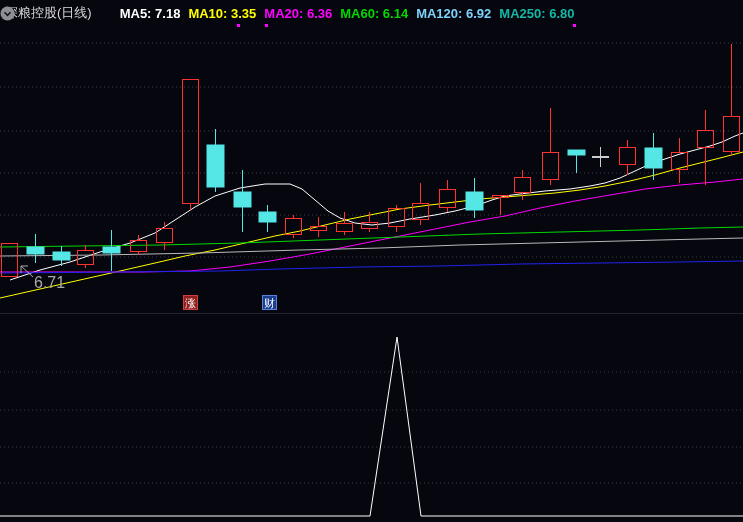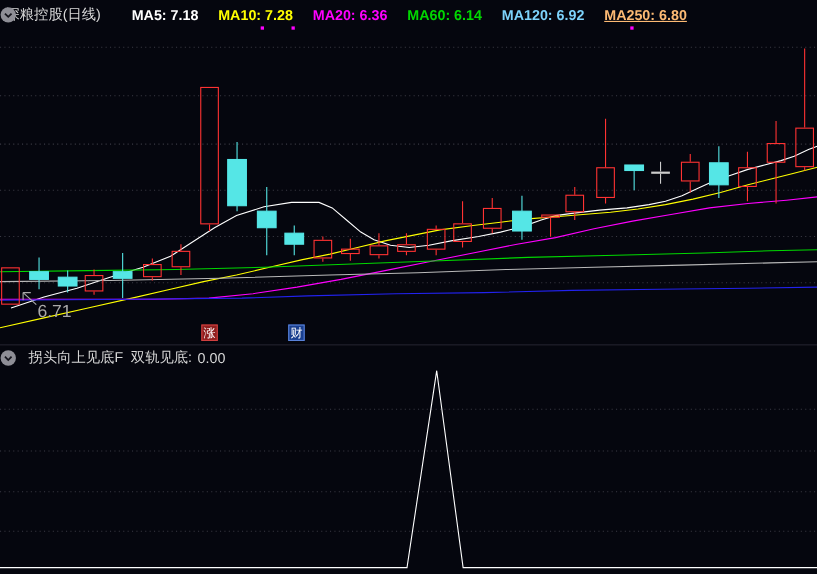--- a/index.html
+++ b/index.html
@@ -12,21 +12,21 @@
   #main-svg{top:0;}
   #sub-svg{top:335px;}
   .top-bar{
     position:absolute;top:0;left:0;right:0;height:26px;
     display:flex;align-items:center;padding-left:5px;
     font-size:13px;white-space:nowrap;
   }
   .title{color:#d9d9d9;margin-right:6px;}
   .circle-icon{width:15px;height:15px;display:inline-block;flex:0 0 auto;}
   .ma-legend{display:flex;align-items:center;margin-left:7px;}
-  .ma-item{font-weight:bold;margin-right:18px;letter-spacing:0;}
+  .ma-item{font-weight:bold;margin-right:8px;letter-spacing:0;}
   .marker{
     position:absolute;width:15px;height:15px;box-sizing:border-box;
     font-size:11px;line-height:14px;text-align:center;color:#fff;
     border:1px solid transparent;
   }
   .divider{position:absolute;top:313px;left:0;right:0;height:1px;background:#23232e;}
   .sub-header{
     position:absolute;top:315px;left:0;right:0;height:20px;
     display:flex;align-items:center;padding-left:5px;
     font-size:13px;color:#d6d6d6;white-space:nowrap;
@@ -147,44 +147,33 @@
   <div class="top-bar">
     <span class="title">深粮控股(日线)</span>
     <span class="circle-icon">
       <svg width="15" height="15" viewBox="0 0 15 15">
         <circle cx="7.5" cy="7.5" r="7" fill="#8e8e96"></circle>
         <path d="M4.5 6.3 L7.5 9.3 L10.5 6.3" fill="none" stroke="#14141c" stroke-width="1.6"></path>
       </svg>
     </span>
     <div class="ma-legend">
         <span class="ma-item" style="color: rgb(255, 255, 255);">MA5: 7.18</span>
-        <span class="ma-item" style="color: rgb(255, 255, 0);">MA10: 7.28</span>
+        <span class="ma-item" style="color: rgb(255, 255, 0);">MA10: 3.35</span>
         <span class="ma-item" style="color: rgb(255, 0, 255);">MA20: 6.36</span>
         <span class="ma-item" style="color: rgb(0, 216, 0);">MA60: 6.14</span>
         <span class="ma-item" style="color: #7dd3fc;">MA120: 6.92</span>
-        <span class="ma-item" style="color: #fdba74; text-decoration: underline;">MA250: 6.80</span>
+        <span class="ma-item" style="color: #14b8a6;">MA250: 6.80</span>
       </div>
   </div>
 
   <div class="marker" style="left: 183px; top: 295px; background: rgb(143, 31, 31); border-color: rgb(208, 64, 64);">涨</div>
   <div class="marker" style="left: 262px; top: 295px; background: rgb(26, 63, 143); border-color: rgb(90, 130, 216);">财</div>
 
   <div class="divider"></div>
 
-  <div class="sub-header">
-    <span class="circle-icon">
-      <svg width="15" height="15" viewBox="0 0 15 15">
-        <circle cx="7.5" cy="7.5" r="7" fill="#8e8e96"></circle>
-        <path d="M4.5 6.3 L7.5 9.3 L10.5 6.3" fill="none" stroke="#14141c" stroke-width="1.6"></path>
-      </svg>
-    </span>
-    <span class="ind-name">拐头向上见底F</span>
-    <span class="ind-val-label">双轨见底:</span>
-    <span class="ind-val">0.00</span>
-  </div>
 
   <svg id="sub-svg" width="743" height="187">
       <line x1="0" y1="37" x2="743" y2="37" stroke="#3a3a44" stroke-width="1" stroke-dasharray="1 3"></line>
       <line x1="0" y1="75" x2="743" y2="75" stroke="#3a3a44" stroke-width="1" stroke-dasharray="1 3"></line>
       <line x1="0" y1="112" x2="743" y2="112" stroke="#3a3a44" stroke-width="1" stroke-dasharray="1 3"></line>
       <line x1="0" y1="148" x2="743" y2="148" stroke="#3a3a44" stroke-width="1" stroke-dasharray="1 3"></line>
       <polyline points="0,181 370,181 397,2 421,181 743,181" fill="none" stroke="#ffffff" stroke-width="1"></polyline>
     </svg>
 
 </div>

